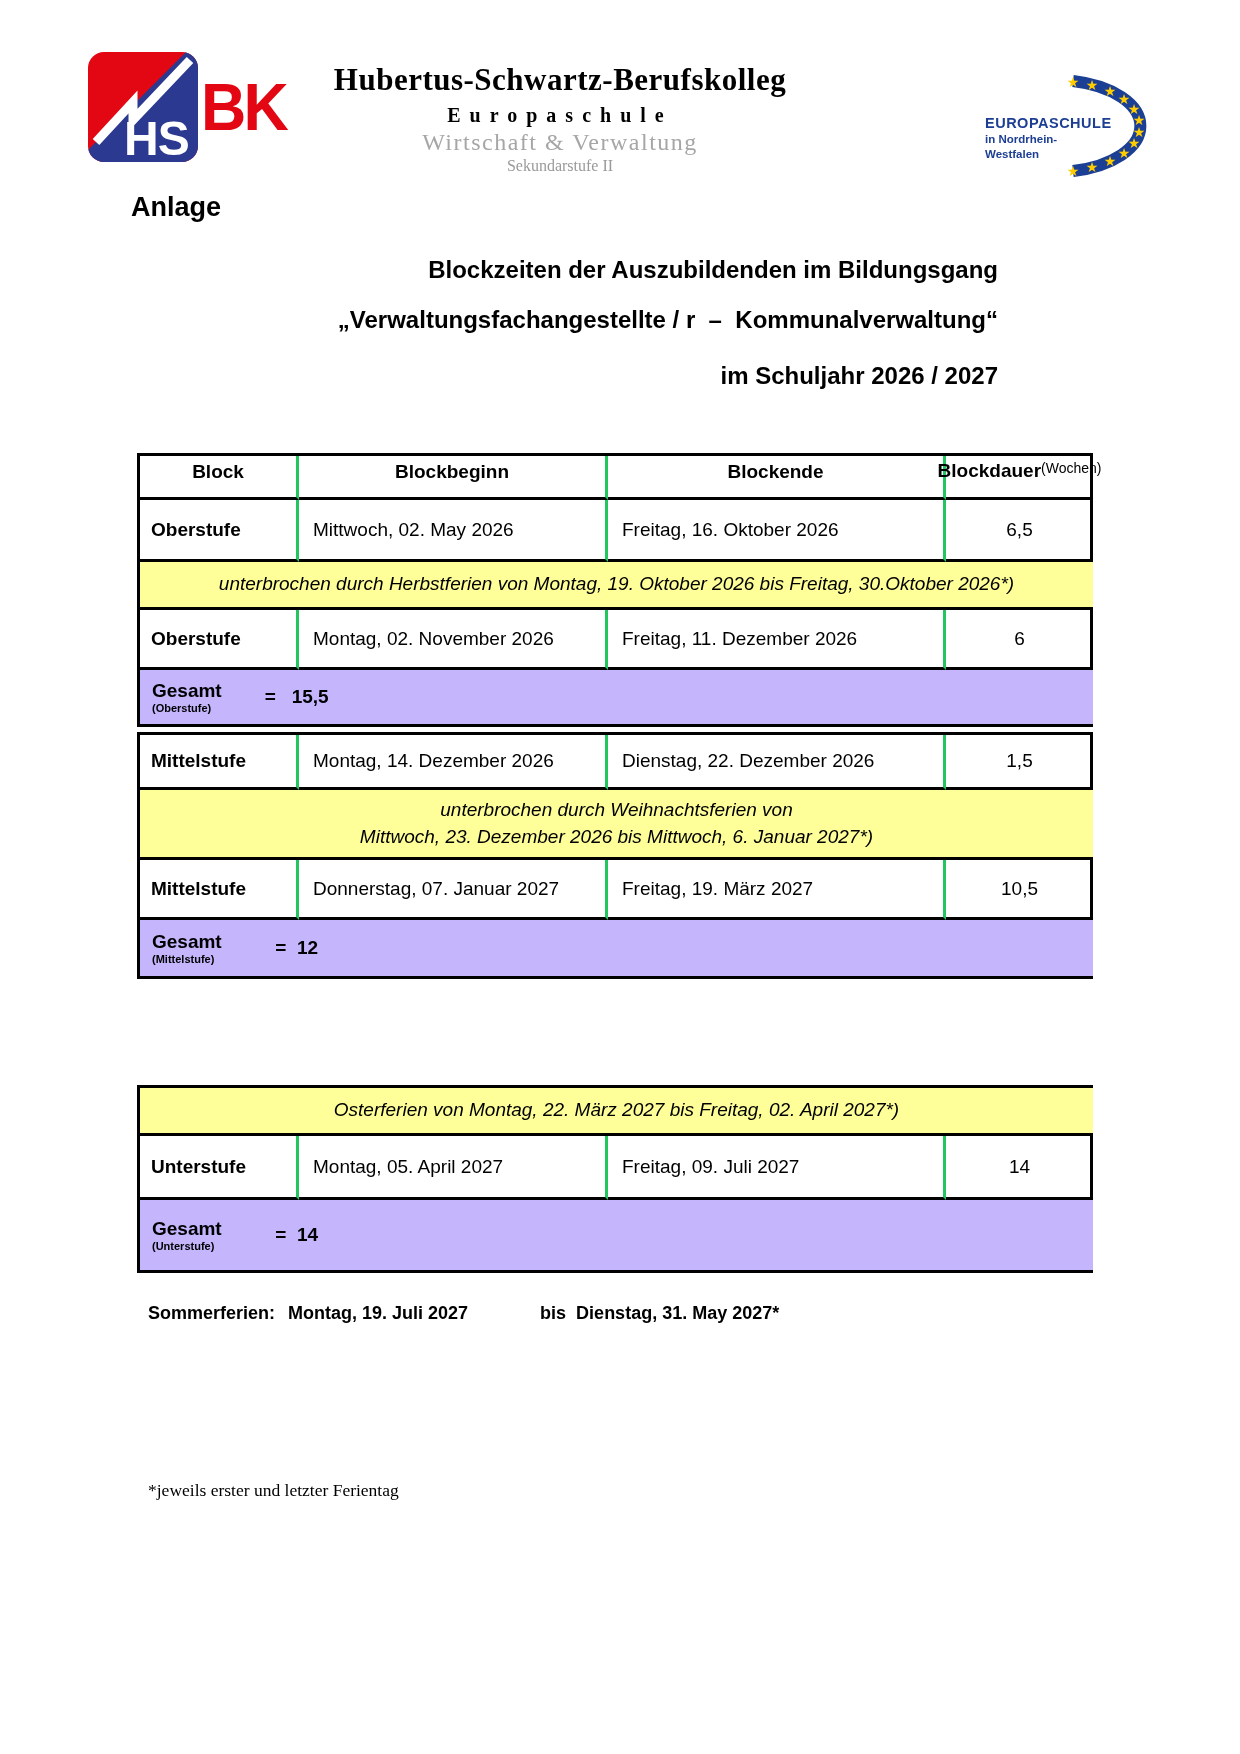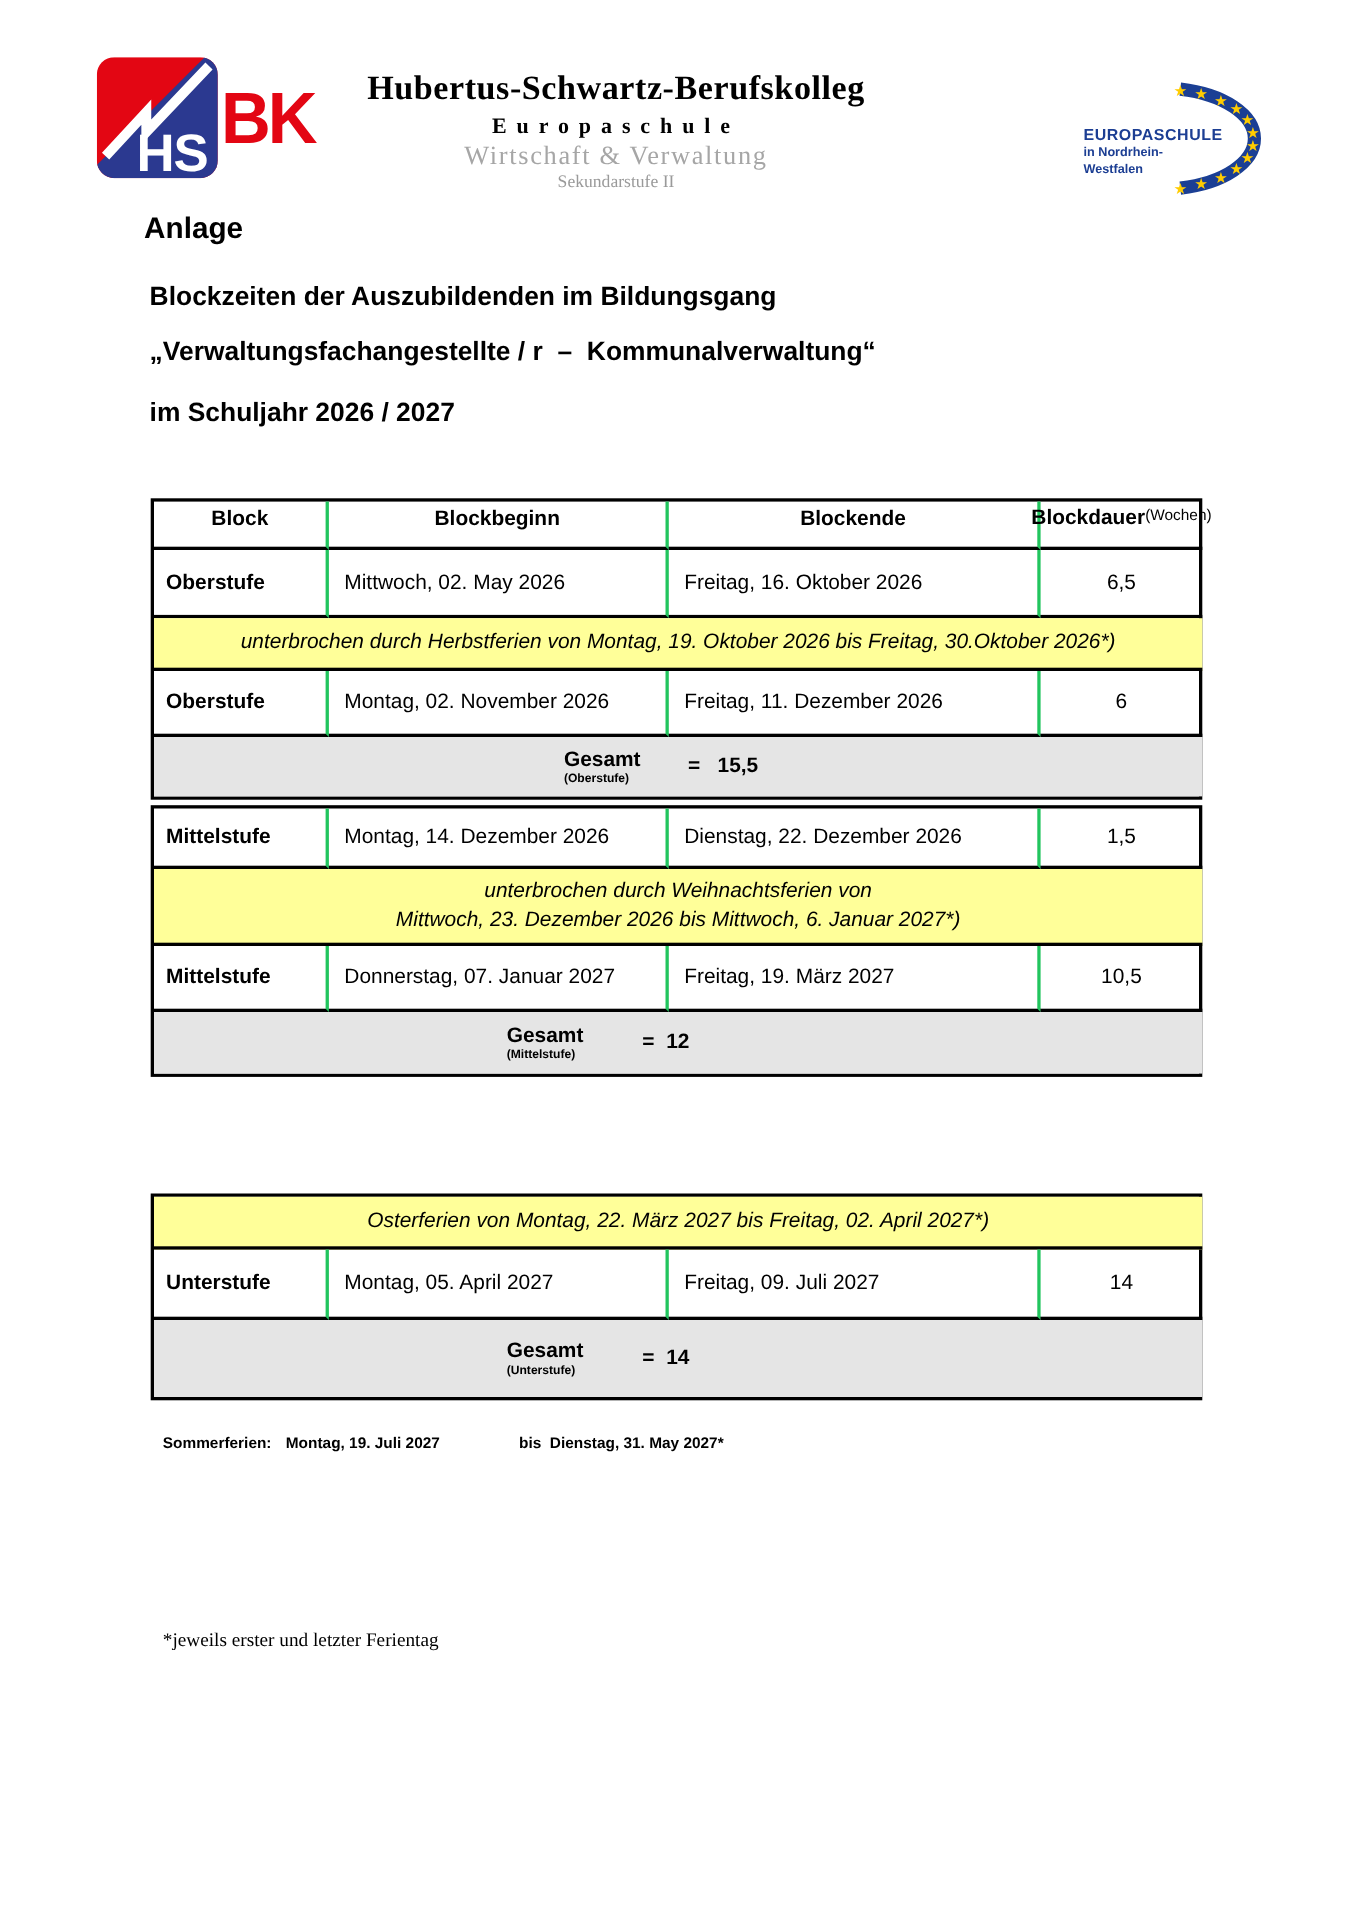--- a/index.html
+++ b/index.html
@@ -22,21 +22,21 @@
 
   .eulogo { position:absolute; left:985px; top:74px; width:178px; height:110px; }
   .eulogo svg { position:absolute; left:0; top:0; }
   .eulogo-text { position:absolute; left:0px; top:40px; width:120px; text-align:left;
                  color:#1c3e93; font-weight:bold; line-height:1.25; }
   .eulogo-l1 { font-size:14.5px; letter-spacing:0.5px; }
   .eulogo-l2 { font-size:11.5px; }
 
   .anlage { position:absolute; left:131px; top:192px; font-size:27px; font-weight:bold; }
 
-  .title { position:absolute; left:136px; width:845px; text-align:left;
+  .title { position:absolute; left:153px; width:845px; text-align:right;
            font-size:24px; font-weight:bold; white-space:pre-wrap; }
   .title1 { top:256px; } .title2 { top:306px; } .title3 { top:362px; }
 
   
   .tbl { position:absolute; left:137px; width:956px; display:grid;
          grid-template-columns:159px 309px 338px 147px;
          border:3px solid #000; box-sizing:border-box; background:#fff; }
   .t1 { top:453px; grid-template-rows:44px 62px 48px 60px 54px; }
   .t2 { top:732px; grid-template-rows:55px 70px 60px 56px; }
   .t3 { top:1085px; grid-template-rows:48px 64px 70px; }
@@ -52,31 +52,31 @@
   .h-sub { font-size:14px; font-weight:normal; }
 
   .c.block { font-weight:bold; padding-left:11px; }
   .c.date  { padding-left:14px; }
   .c.num   { justify-content:center; }
 
   .c.ferien { grid-column:1 / -1; background:#FFFF99; border-right:none;
               justify-content:center; font-style:italic; font-size:19px;
               text-align:center; flex-direction:column; line-height:1.4; }
 
-  .c.gesamt { grid-column:1 / -1; background:#e5e5e5; border-right:none;
-              justify-content:center; padding-left:12px; }
+  .c.gesamt { grid-column:1 / -1; background:#c4b5fd; border-right:none;
+              justify-content:flex-start; padding-left:12px; }
   .g-label { font-weight:bold; font-size:19px; line-height:1; }
   .g-sub   { font-size:11px; font-weight:bold; margin-top:3px; }
   .g-value { font-weight:bold; font-size:19px; white-space:pre;
              width:150px; text-align:center; flex:none; }
   .t1 .g-value { margin-right:0; }
   .t2 .g-value, .t3 .g-value { margin-right:104px; }
 
   
-  .sommer { position:absolute; left:148px; top:1303px; font-size:14px; font-weight:bold;
+  .sommer { position:absolute; left:148px; top:1303px; font-size:18px; font-weight:bold;
             display:flex; }
   .sommer .s-from { margin-left:13px; }
   .sommer .s-to   { margin-left:72px; white-space:pre; }
 
   .footnote { position:absolute; left:148px; top:1480px;
               font-family:"Liberation Serif", serif; font-size:17.5px; }
 </style>
 </head>
 <body>
 

